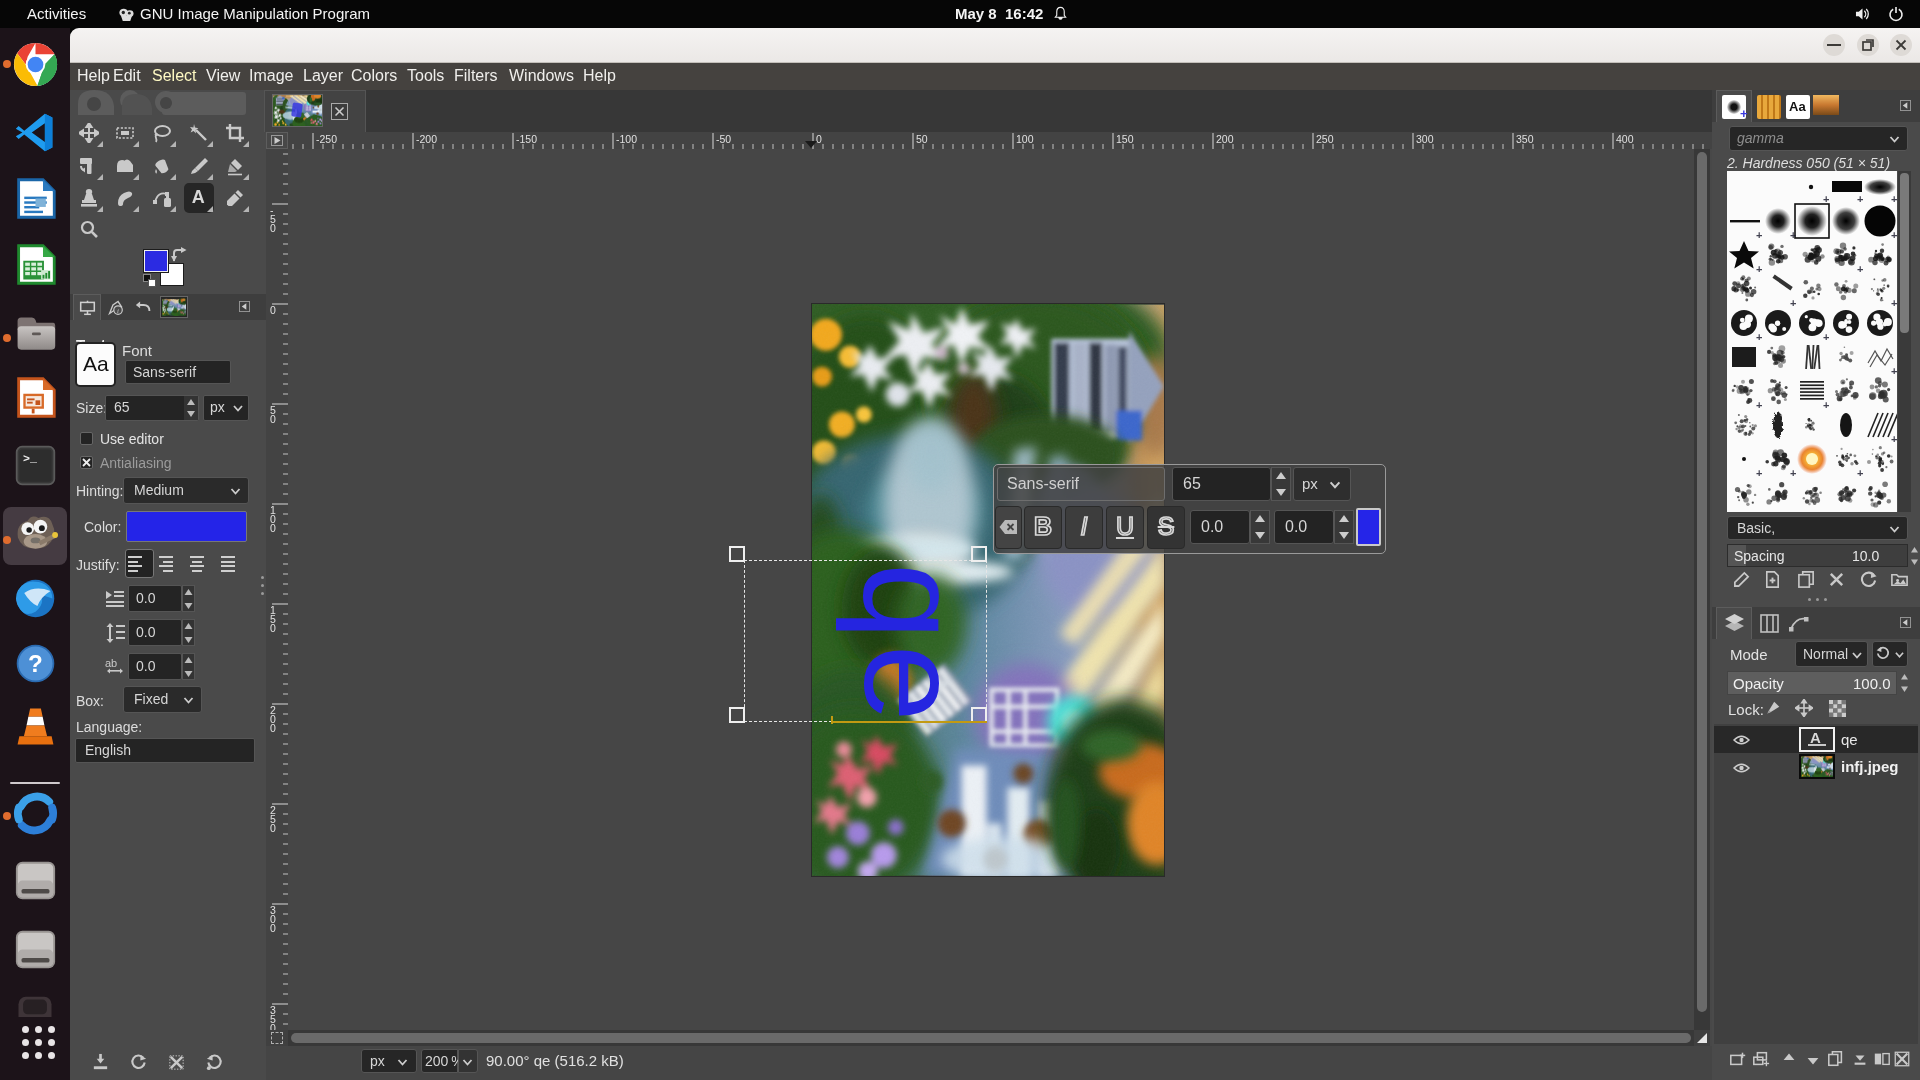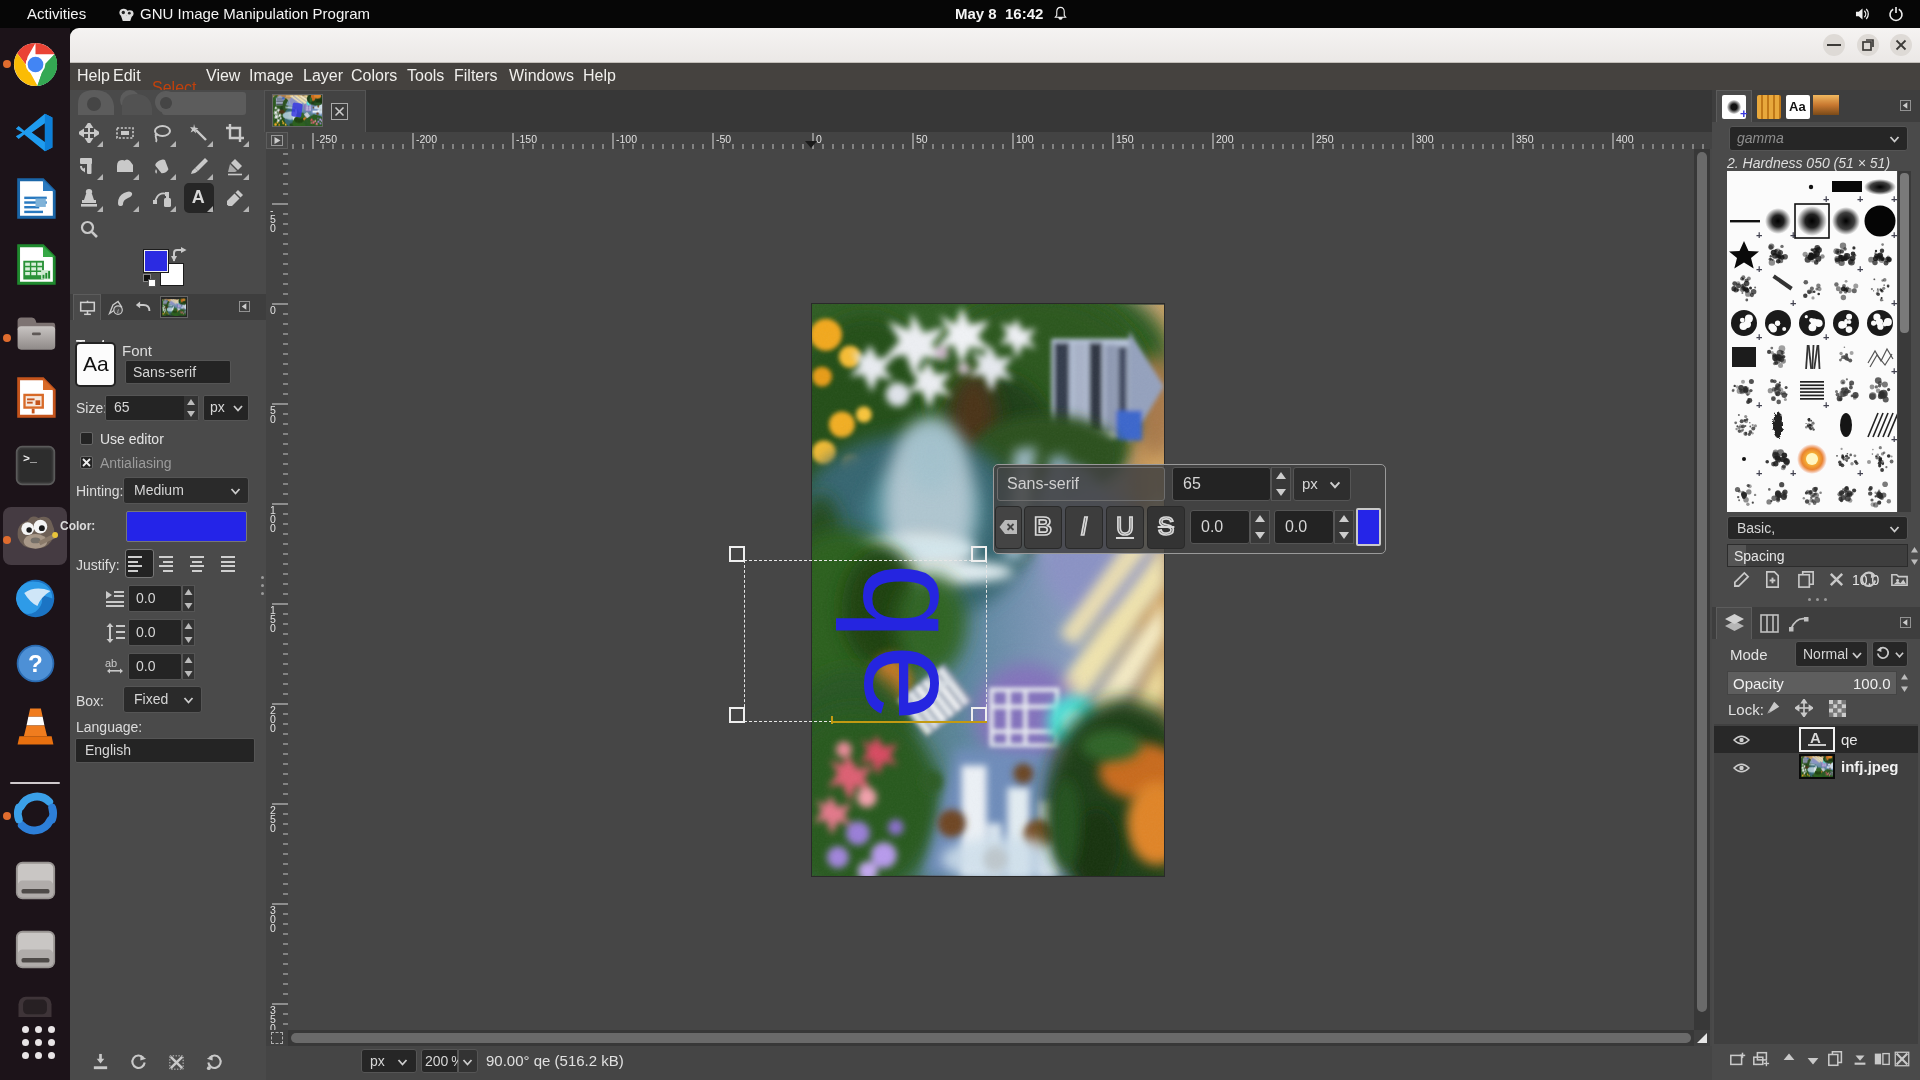--- a/index.html
+++ b/index.html
@@ -370,21 +370,21 @@
     </svg>
 <svg class="ab" style="left:1894px;top:38px" width="14" height="14" viewBox="0 0 14 14">
       <g stroke="#3c3a38" stroke-width="1.8">
         <line x1="2.5" y1="2.5" x2="11.5" y2="11.5"></line>
         <line x1="11.5" y1="2.5" x2="2.5" y2="11.5"></line>
       </g>
     </svg>
 <div class="ab" style="left:70px;top:63px;width:1850px;height:27px;background:#45423f;"></div>
 <div class="ab txt" style="left:77px;top:67px;font-size:16px;color:#f0efec;">Help</div>
 <div class="ab txt" style="left:113px;top:67px;font-size:16px;color:#f0efec;">Edit</div>
-<div class="ab txt" style="left:152px;top:67px;font-size:16px;color:#c2410c;margin-top:12px;">Select</div>
+<div class="ab txt" style="left:152px;top:67px;font-size:16px;color:#fef9c3;">Select</div>
 <div class="ab txt" style="left:206px;top:67px;font-size:16px;color:#f0efec;">View</div>
 <div class="ab txt" style="left:249px;top:67px;font-size:16px;color:#f0efec;">Image</div>
 <div class="ab txt" style="left:303px;top:67px;font-size:16px;color:#f0efec;">Layer</div>
 <div class="ab txt" style="left:351px;top:67px;font-size:16px;color:#f0efec;">Colors</div>
 <div class="ab txt" style="left:407px;top:67px;font-size:16px;color:#f0efec;">Tools</div>
 <div class="ab txt" style="left:454px;top:67px;font-size:16px;color:#f0efec;">Filters</div>
 <div class="ab txt" style="left:509px;top:67px;font-size:16px;color:#f0efec;">Windows</div>
 <div class="ab txt" style="left:583px;top:67px;font-size:16px;color:#f0efec;">Help</div>
 <div class="ab" style="left:70px;top:90px;width:196px;height:990px;background:#4a4a4a;"></div>
 <svg class="ab" style="left:78px;top:90px" width="168" height="25" viewBox="0 0 168 25">
@@ -605,21 +605,21 @@
         <line x1="9" y1="2" x2="2" y2="9"></line>
       </g>
     </svg>
 <div class="ab txt" style="left:100px;top:455px;font-size:14px;color:#9c9c9c;">Antialiasing</div>
 <div class="ab txt" style="left:76px;top:483px;font-size:14px;color:#dcdcdc;">Hinting:</div>
 <div class="ab" style="left:123px;top:477px;width:126px;height:27px;background:#2a2a2a;border:1px solid #555;border-radius:3px;"></div>
 <div class="ab txt" style="left:134px;top:482px;font-size:14px;color:#d6d6d6;">Medium</div>
 <svg class="ab" style="left:229px;top:486px" width="13" height="10" viewBox="0 0 12 10">
       <path d="M2 3 L6 7.5 L10 3" stroke="#ccc" stroke-width="1.8" fill="none"></path>
     </svg>
-<div class="ab txt" style="left:60px;top:519px;font-size:12px;color:#dcdcdc;font-weight:bold;">Color:</div>
+<div class="ab txt" style="left:84px;top:519px;font-size:14px;color:#dcdcdc;">Color:</div>
 <div class="ab" style="left:126px;top:511px;width:121px;height:31px;background:#2424e8;border:1px solid #777;border-radius:2px;"></div>
 <div class="ab txt" style="left:76px;top:557px;font-size:14px;color:#dcdcdc;">Justify:</div>
 <div class="ab" style="left:125px;top:549px;width:29px;height:29px;background:#232323;border:1px solid #777;border-radius:3px;"></div>
 <div class="ab" style="left:128px;top:556.0px;width:14px;height:2px;background:#cfcfcf;"></div>
 <div class="ab" style="left:128px;top:560.5px;width:10px;height:2px;background:#cfcfcf;"></div>
 <div class="ab" style="left:128px;top:565.0px;width:14px;height:2px;background:#cfcfcf;"></div>
 <div class="ab" style="left:128px;top:569.5px;width:10px;height:2px;background:#cfcfcf;"></div>
 <div class="ab" style="left:159px;top:556.0px;width:14px;height:2px;background:#cfcfcf;"></div>
 <div class="ab" style="left:163px;top:560.5px;width:10px;height:2px;background:#cfcfcf;"></div>
 <div class="ab" style="left:159px;top:565.0px;width:14px;height:2px;background:#cfcfcf;"></div>
@@ -1783,21 +1783,21 @@
 <div class="ab txt" style="left:1790px;top:467px;font-size:11px;font-weight:700;color:#223;opacity:0.85;">+</div>
 <div class="ab txt" style="left:1857px;top:467px;font-size:11px;font-weight:700;color:#223;opacity:0.85;">+</div>
 <div class="ab" style="left:1727px;top:516px;width:181px;height:24px;background:#262626;border:1px solid #555;border-radius:3px;"></div>
 <div class="ab txt" style="left:1737px;top:520px;font-size:14px;color:#d6d6d6;">Basic,</div>
 <svg class="ab" style="left:1888px;top:524px" width="13" height="10" viewBox="0 0 12 10">
       <path d="M2 3 L6 7.5 L10 3" stroke="#ccc" stroke-width="1.8" fill="none"></path>
     </svg>
 <div class="ab" style="left:1727px;top:544px;width:181px;height:23px;background:#3e3e3e;border:1px solid #2c2c2c;"></div>
 <div class="ab" style="left:1728px;top:545px;width:18px;height:21px;background:#555;"></div>
 <div class="ab txt" style="left:1734px;top:548px;font-size:14px;color:#e6e6e6;">Spacing</div>
-<div class="ab txt" style="left:1852px;top:572px;font-size:14px;color:#e6e6e6;">10.0</div>
+<div class="ab txt" style="left:1852px;top:548px;font-size:14px;color:#e6e6e6;">10.0</div>
 <svg class="ab" style="left:1910px;top:546px" width="9" height="20" viewBox="0 0 9 20">
       <polygon points="4.5,1 8,6.5 1,6.5" fill="#bbb"></polygon>
       <polygon points="4.5,19 8,13.5 1,13.5" fill="#bbb"></polygon>
     </svg>
 <svg class="ab" style="left:1732px;top:570px" width="19" height="19" viewBox="0 0 20 20">
       <g fill="#c9c9c9">
         <path d="M3 17 L3 13 L13 3 L17 7 L7 17 Z" fill="none" stroke="#c9c9c9" stroke-width="1.8"></path>
         <line x1="3" y1="17" x2="7" y2="17" stroke="#c9c9c9" stroke-width="1.8"></line>
       </g>
     </svg>

